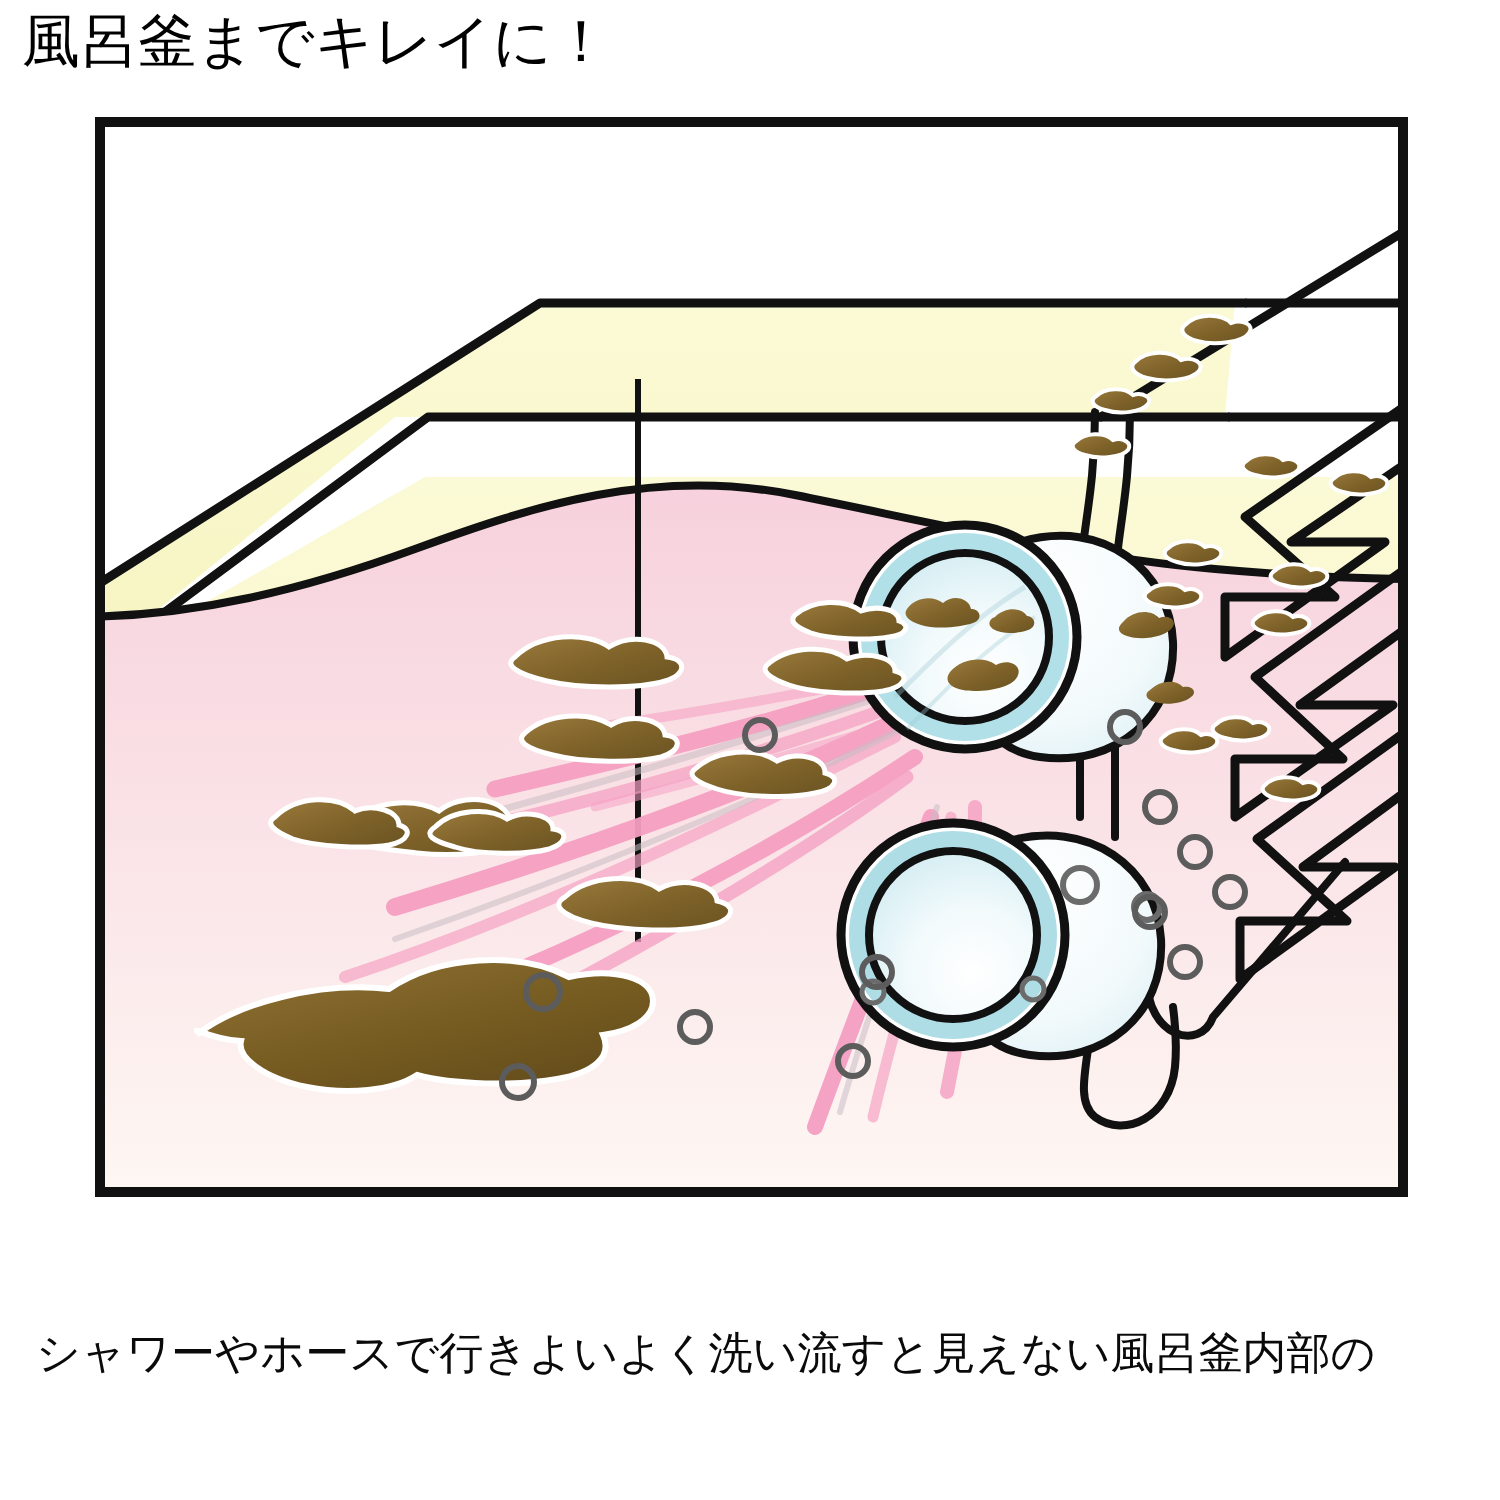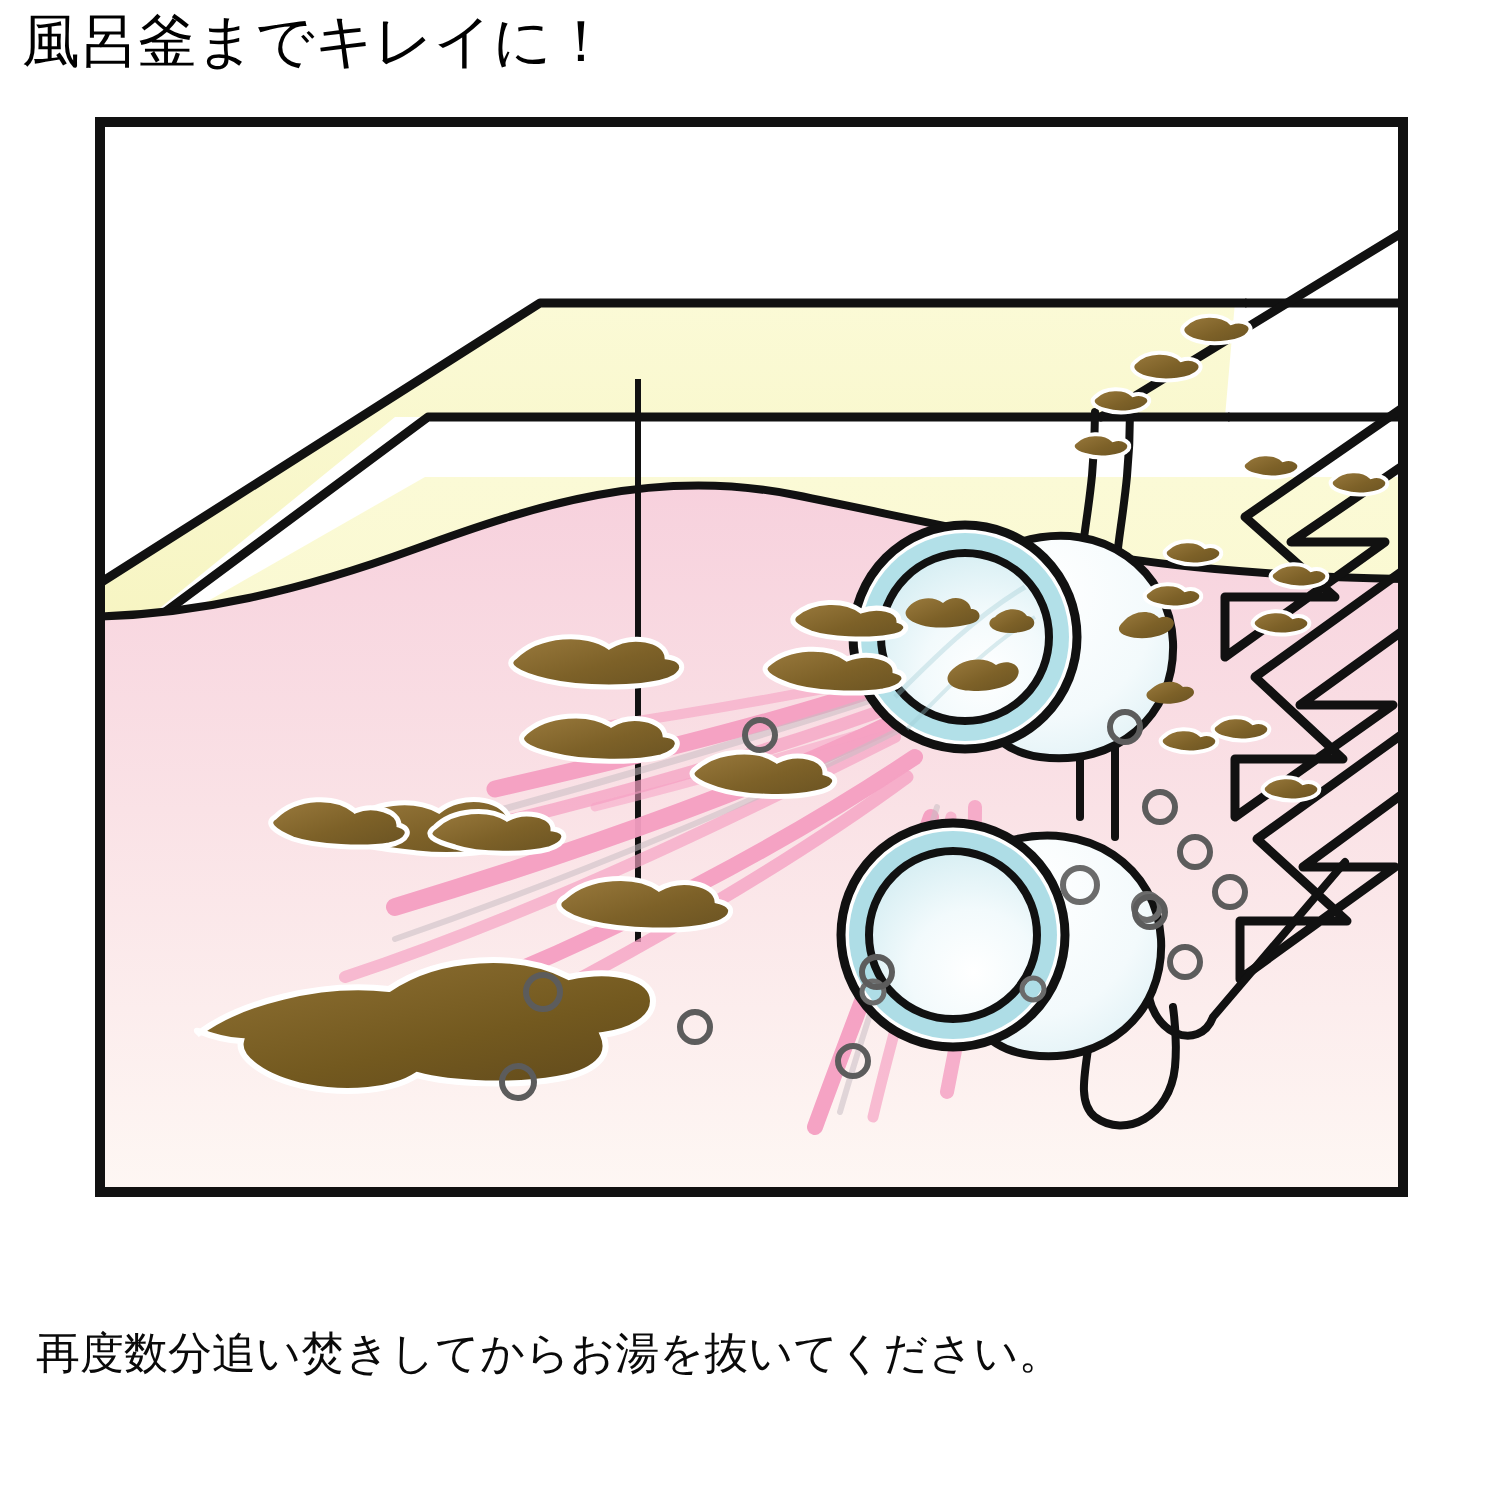--- a/index.html
+++ b/index.html
@@ -257,20 +257,19 @@
           <circle cx="1065" cy="690" r="15"></circle>
         </g>
 
       </g>
 
       <rect x="5" y="5" width="1303" height="1070" fill="none" stroke="#111" stroke-width="10"></rect>
     </svg>
   </div>
 
   <div id="caption">
-    <span class="cap-line">再度数分追い焚きしてからお湯を抜いてください。</span>
     <span class="cap-line">シャワーやホースで行きよいよく洗い流すと見えない風呂釜内部の</span>
     
     
     
   </div>
 
 </div>
 
 </body></html>

